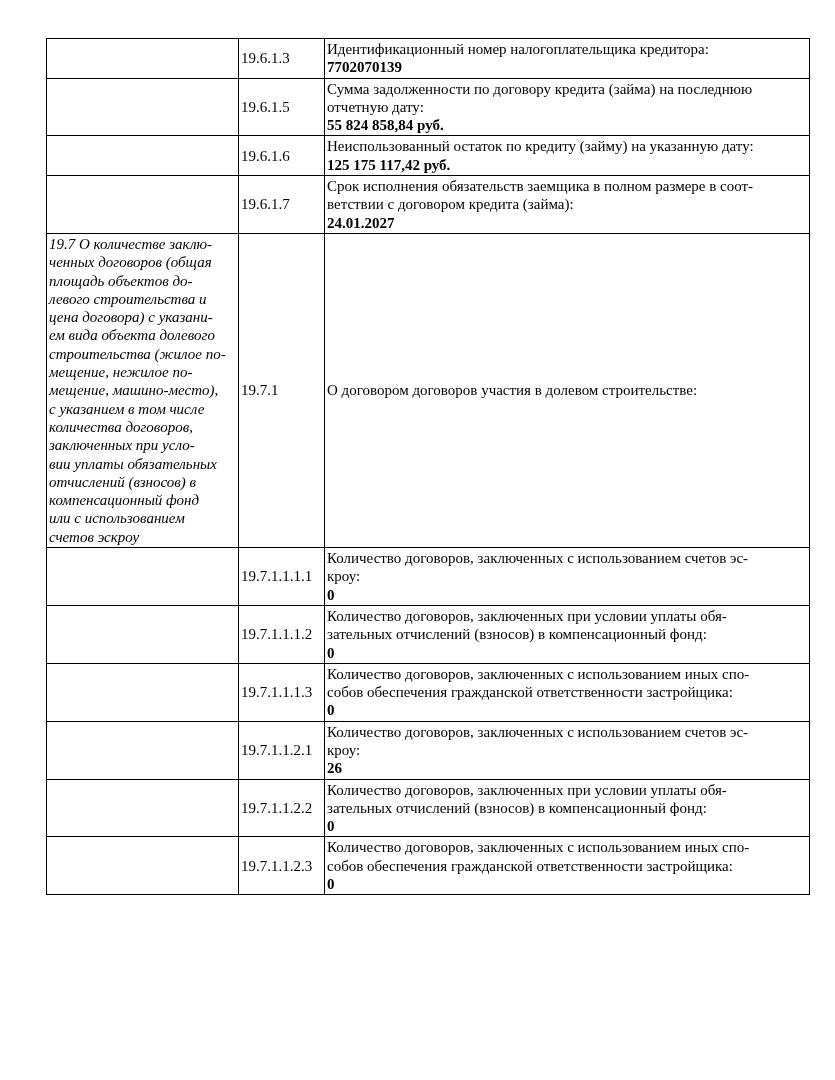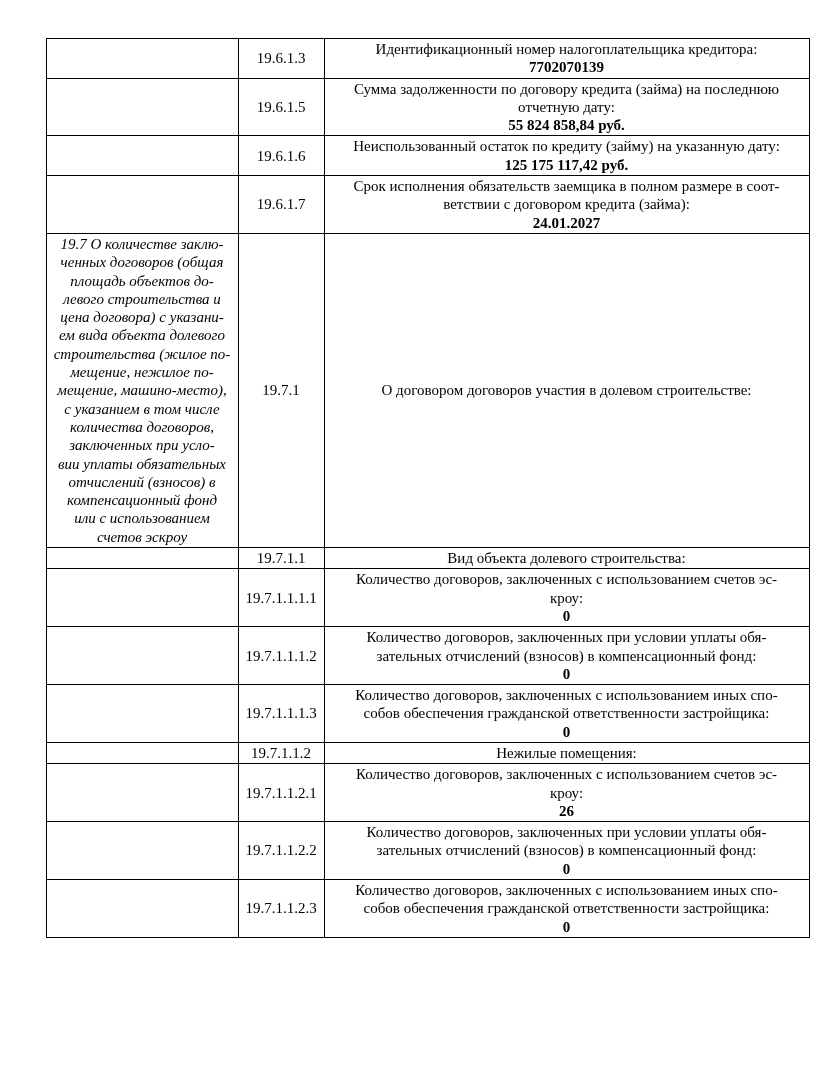--- a/index.html
+++ b/index.html
@@ -11,21 +11,20 @@
     font-size: 15px;
   }
   .page {
     position: relative;
     width: 835px;
     height: 1080px;
     box-sizing: border-box;
     padding: 38px 44px 0 46px;
     background: #ffffff;
     overflow: hidden;
-    text-align: center;
   }
   table.decl {
     border-collapse: collapse;
     table-layout: fixed;
     width: 745px;
   }
   table.decl td {
     border: 1px solid #000000;
     padding: 1px 3px 1px 2px;
     vertical-align: middle;
@@ -92,25 +91,20 @@
 заключенных при усло-
 вии уплаты обязательных
 отчислений (взносов) в
 компенсационный фонд
 или с использованием
 счетов эскроу</span></td>
         <td class="c-num"><span>19.7.1</span></td>
         <td class="c-body"><span class="pre">О договором договоров участия в долевом строительстве:</span></td>
       </tr>
 
-      <tr>
-        <td class="c-left"><span class="pre"></span></td>
-        <td class="c-num"><span>19.7.1.1</span></td>
-        <td class="c-body"><span class="pre">Вид объекта долевого строительства:</span></td>
-      </tr>
 
 
       <tr>
         <td class="c-left"><span class="pre"></span></td>
         <td class="c-num"><span>19.7.1.1.1.1</span></td>
         <td class="c-body"><span class="pre">Количество договоров, заключенных с использованием счетов эс-
 кроу:</span><span class="val">0</span></td>
       </tr>
 
       <tr>
@@ -120,25 +114,20 @@
 зательных отчислений (взносов) в компенсационный фонд:</span><span class="val">0</span></td>
       </tr>
 
       <tr>
         <td class="c-left"><span class="pre"></span></td>
         <td class="c-num"><span>19.7.1.1.1.3</span></td>
         <td class="c-body"><span class="pre">Количество договоров, заключенных с использованием иных спо-
 собов обеспечения гражданской ответственности застройщика:</span><span class="val">0</span></td>
       </tr>
 
-      <tr>
-        <td class="c-left"><span class="pre"></span></td>
-        <td class="c-num"><span>19.7.1.1.2</span></td>
-        <td class="c-body"><span class="pre">Нежилые помещения:</span></td>
-      </tr>
 
       <tr>
         <td class="c-left"><span class="pre"></span></td>
         <td class="c-num"><span>19.7.1.1.2.1</span></td>
         <td class="c-body"><span class="pre">Количество договоров, заключенных с использованием счетов эс-
 кроу:</span><span class="val">26</span></td>
       </tr>
 
       <tr>
         <td class="c-left"><span class="pre"></span></td>

